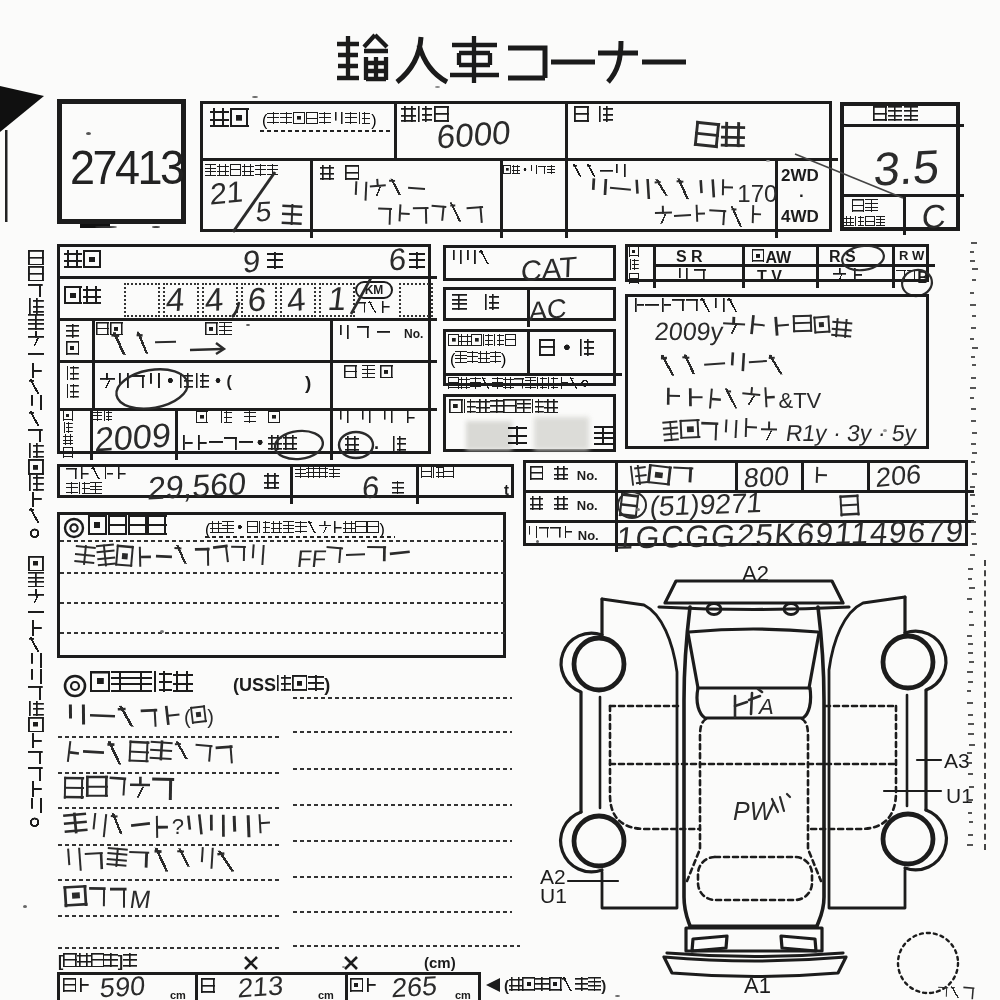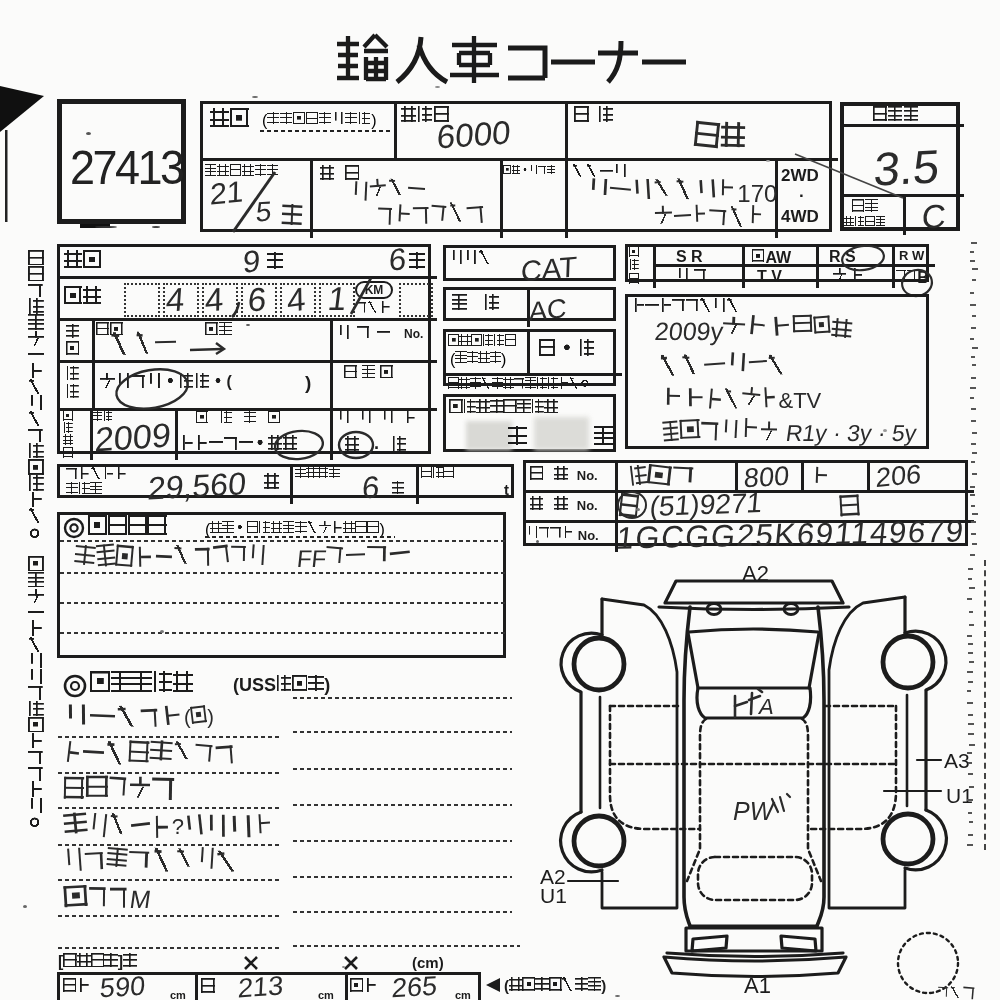--- a/index.html
+++ b/index.html
@@ -473,21 +473,21 @@
 
 <div style="position:absolute;left:293px;top:945px;width:227px;height:2px;background:repeating-linear-gradient(90deg,#333 0 4px,transparent 4px 7px)"></div>
 
 <div style="position:absolute;left:58px;top:953px;white-space:nowrap"><b style="font-size:16px">[</b><i style="width:13.6px;height:14.3px;margin-right:0.0px;background:linear-gradient(#1c1c1c,#1c1c1c) 0 0/12% 100%,linear-gradient(#1c1c1c,#1c1c1c) 100% 0/12% 100%,linear-gradient(#1c1c1c,#1c1c1c) 0 0/100% 12%,linear-gradient(#1c1c1c,#1c1c1c) 0 100%/100% 12%,linear-gradient(#1c1c1c,#1c1c1c) 0 50%/100% 11%;background-repeat:no-repeat;"></i><i style="width:13.6px;height:14.3px;margin-right:0.0px;background:linear-gradient(#1c1c1c,#1c1c1c) 20% 0/12% 100%,linear-gradient(#1c1c1c,#1c1c1c) 75% 0/12% 100%,linear-gradient(#1c1c1c,#1c1c1c) 0 18%/100% 11%,linear-gradient(#1c1c1c,#1c1c1c) 0 62%/100% 11%,linear-gradient(#1c1c1c,#1c1c1c) 0 100%/100% 11%;background-repeat:no-repeat;"></i><i style="width:13.6px;height:14.3px;margin-right:0.0px;background:linear-gradient(#1c1c1c,#1c1c1c) 0 0/12% 100%,linear-gradient(#1c1c1c,#1c1c1c) 100% 0/12% 100%,linear-gradient(#1c1c1c,#1c1c1c) 0 0/100% 12%,linear-gradient(#1c1c1c,#1c1c1c) 0 100%/100% 12%,linear-gradient(#1c1c1c,#1c1c1c) 0 50%/100% 11%;background-repeat:no-repeat;"></i><i style="width:13.6px;height:14.3px;margin-right:0.0px;background:linear-gradient(#1c1c1c,#1c1c1c) 50% 0/12% 100%,linear-gradient(#1c1c1c,#1c1c1c) 0 7%/100% 12%,linear-gradient(#1c1c1c,#1c1c1c) 0 50%/100% 12%,linear-gradient(#1c1c1c,#1c1c1c) 0 93%/100% 12%;background-repeat:no-repeat;"></i><b style="font-size:16px">]</b><i style="width:13.6px;height:14.3px;margin-right:1.2px;background:linear-gradient(#1c1c1c,#1c1c1c) 50% 0/12% 100%,linear-gradient(#1c1c1c,#1c1c1c) 0 7%/100% 12%,linear-gradient(#1c1c1c,#1c1c1c) 0 50%/100% 12%,linear-gradient(#1c1c1c,#1c1c1c) 0 93%/100% 12%;background-repeat:no-repeat;"></i></div>
 
 <svg style="position:absolute;left:243px;top:955px" width="120" height="16">
     <path d="M2,2 L14,14 M14,2 L2,14" stroke="#1c1c1c" stroke-width="2.6"></path>
     <path d="M102,2 L114,14 M114,2 L102,14" stroke="#1c1c1c" stroke-width="2.6"></path>
   </svg>
 
-<div style="position:absolute;left:412px;top:954px;white-space:nowrap"><b style="font-size:15px">(cm)</b></div>
+<div style="position:absolute;left:424px;top:954px;white-space:nowrap"><b style="font-size:15px">(cm)</b></div>
 
 <div style="position:absolute;left:57px;top:972px;width:424px;height:3px;background:#1c1c1c"></div>
 <div style="position:absolute;left:57px;top:972px;width:3px;height:28px;background:#1c1c1c"></div>
 <div style="position:absolute;left:195px;top:972px;width:3px;height:28px;background:#1c1c1c"></div>
 <div style="position:absolute;left:345px;top:972px;width:3px;height:28px;background:#1c1c1c"></div>
 <div style="position:absolute;left:478px;top:972px;width:3px;height:28px;background:#1c1c1c"></div>
 
 <div style="position:absolute;left:63px;top:978px;white-space:nowrap"><i style="width:13.2px;height:13.8px;margin-right:0.3px;background:linear-gradient(#1c1c1c,#1c1c1c) 0 0/12% 100%,linear-gradient(#1c1c1c,#1c1c1c) 100% 0/12% 100%,linear-gradient(#1c1c1c,#1c1c1c) 0 0/100% 12%,linear-gradient(#1c1c1c,#1c1c1c) 0 100%/100% 12%,linear-gradient(#1c1c1c,#1c1c1c) 0 50%/100% 11%;background-repeat:no-repeat;"></i><i style="width:13.2px;height:13.8px;margin-right:0.3px;background:linear-gradient(#1c1c1c,#1c1c1c) 28% 0/13% 100%,linear-gradient(#1c1c1c,#1c1c1c) 75% 52%/55% 13%;background-repeat:no-repeat;"></i></div>
 
 <div style="position:absolute;left:100px;top:972px;font-size:27px;font-weight:400;color:#2b2b2b;white-space:nowrap;transform:skewX(-7deg) rotate(-3.0deg);">590</div>

